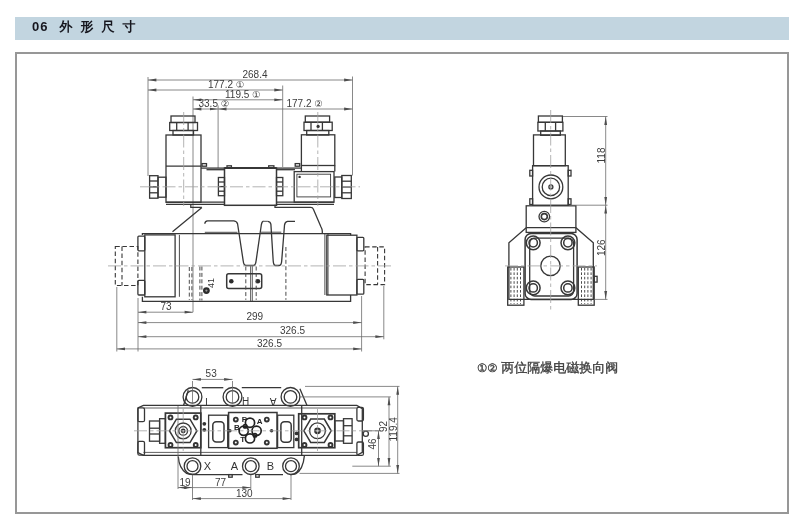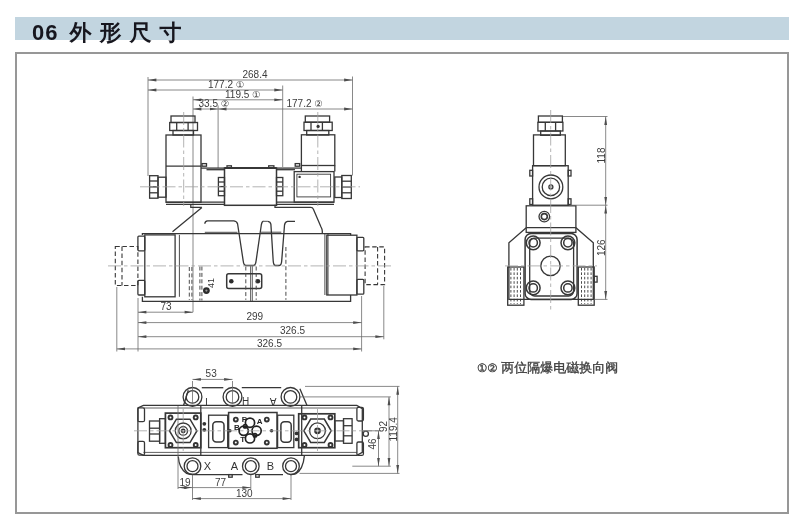--- a/index.html
+++ b/index.html
@@ -1,18 +1,18 @@
 <!DOCTYPE html>
 <html><head>
 <meta charset="utf-8">
 <style>
   html,body{margin:0;padding:0;background:#fff;width:800px;height:519px;overflow:hidden;}
   body{font-family:"Liberation Sans",sans-serif;position:relative;will-change:transform;}
   .bar{position:absolute;left:15px;top:17px;width:774px;height:23px;background:#c2d5e0;}
-  .bar span{position:absolute;left:17px;top:1px;font-size:22px;font-weight:bold;color:#16161e;letter-spacing:1px;}
+  .bar span{position:absolute;left:17px;top:1px;font-size:13px;font-weight:bold;color:#16161e;letter-spacing:1px;}
   .bar b.cjk{letter-spacing:8px;margin-left:11px;font-weight:bold;}
   .bx{position:absolute;left:15px;top:52px;width:770px;height:458px;border:2px solid #979797;background:#fff;}
   svg{position:absolute;left:0;top:0;}
   text{font-family:"Liberation Sans",sans-serif;}
   .dim{font-size:10px;fill:#3c3c3c;}
 </style>
 </head>
 <body>
 <div class="bx"></div>
 <div class="bar">

